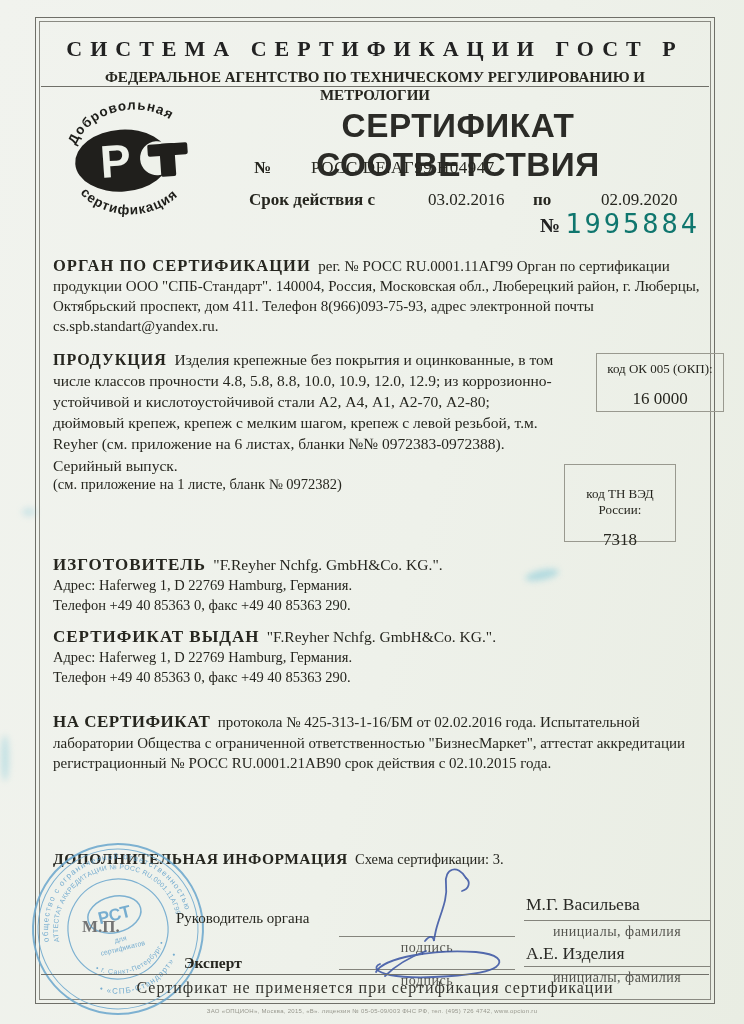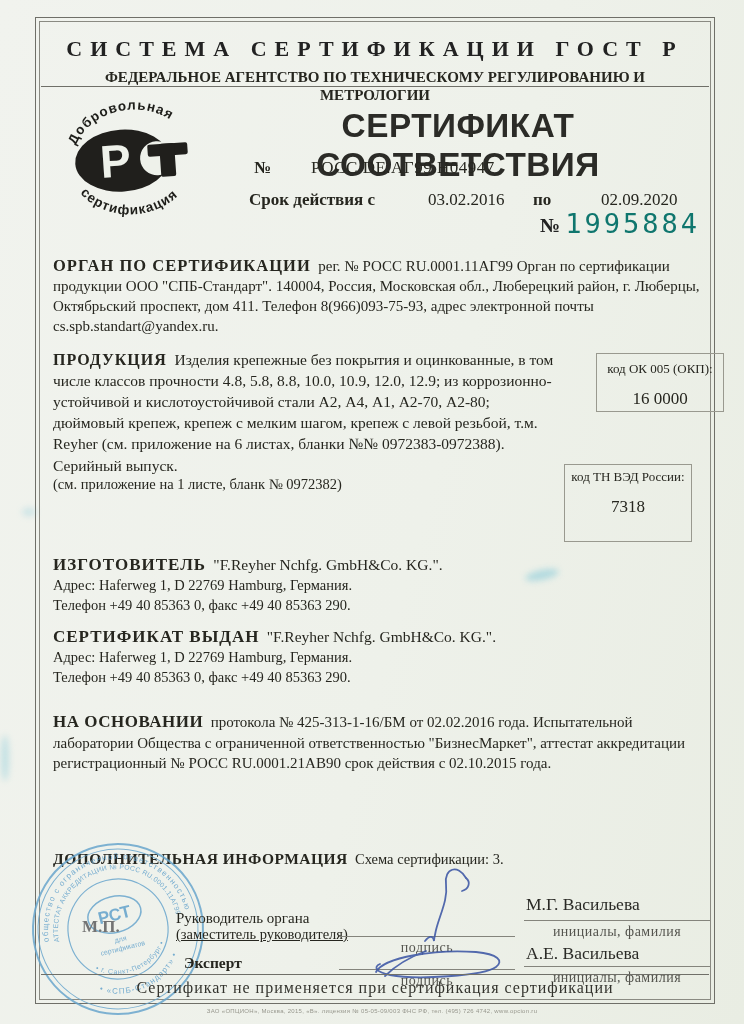--- a/index.html
+++ b/index.html
@@ -23,21 +23,21 @@
   .blank-no{position:absolute;right:14px;top:190px;font-size:20px;font-weight:bold;color:#222;}
   .blank-no .digits{font-family:"DejaVu Sans Mono",monospace;font-weight:400;font-size:27px;letter-spacing:3px;color:#0f766e;vertical-align:-1px;}
   .para{position:absolute;line-height:1.33;}
   .para b.sec{letter-spacing:1px;}
   .organ{left:17px;top:222px;width:650px;font-size:15px;}
   .organ b.sec{font-size:16.5px;}
   .product{left:17px;top:315px;width:510px;font-size:15.5px;line-height:1.36;}
   .product b.sec{font-size:16px;}
   .codebox{position:absolute;border:1px solid #99998f;text-align:center;box-sizing:border-box;}
   .okp-box{left:528px;top:335px;width:128px;height:59px;padding-top:7px;margin-left:32px;}
-  .tnved-box{left:528px;top:446px;width:128px;height:78px;padding-top:4px;}
+  .tnved-box{left:528px;top:446px;width:112px;height:78px;padding-top:21px;}
   .codebox .cb-label{font-size:13px;}
   .codebox .cb-value{font-size:17px;margin-top:12px;}
   .conforms{left:17px;top:423px;width:525px;font-size:14.5px;}
   .conforms b.sec{font-size:15.5px;letter-spacing:0.5px;}
   .blockline{line-height:1.32;}
   .mfr{left:17px;top:536px;width:630px;font-size:14.5px;}
   .mfr b.sec{font-size:17px;}
   .mfr .nm{font-size:15.5px;}
   .issued{left:17px;top:608px;width:630px;font-size:14.5px;}
   .issued b.sec{font-size:17px;}
@@ -136,21 +136,21 @@
     <div class="blockline">Адрес: Haferweg 1, D 22769 Hamburg, Германия.</div>
     <div class="blockline">Телефон +49 40 85363 0, факс +49 40 85363 290.</div>
   </div>
 
   <div class="para issued">
     <div class="blockline"><b class="sec">СЕРТИФИКАТ ВЫДАН</b>&nbsp;&nbsp;<span class="nm">"F.Reyher Nchfg. GmbH&amp;Co. KG.".</span></div>
     <div class="blockline">Адрес: Haferweg 1, D 22769 Hamburg, Германия.</div>
     <div class="blockline">Телефон +49 40 85363 0, факс +49 40 85363 290.</div>
   </div>
 
-  <p class="para basis"><b class="sec">НА ОСНОВАНИИ</b>&nbsp;&nbsp;<span>протокола № 425-313-1-16/БМ от 02.02.2016 года. Испытательной лаборатории Общества с ограниченной ответственностью "БизнесМаркет", аттестат аккредитации регистрационный № РОСС RU.0001.21АВ90 срок действия с 02.10.2015 года.</span></p>
+  <p class="para basis"><b class="sec">НА СЕРТИФИКАТ</b>&nbsp;&nbsp;<span>протокола № 425-313-1-16/БМ от 02.02.2016 года. Испытательной лаборатории Общества с ограниченной ответственностью "БизнесМаркет", аттестат аккредитации регистрационный № РОСС RU.0001.21АВ90 срок действия с 02.10.2015 года.</span></p>
 
   <p class="para additional"><b class="sec">ДОПОЛНИТЕЛЬНАЯ ИНФОРМАЦИЯ</b>&nbsp;&nbsp;<span>Схема сертификации: 3.</span></p>
 
   <svg class="stamp-svg" width="184" height="182" viewBox="0 0 184 182">
     <g transform="rotate(-14 92 91)" stroke="#6aa6cd" fill="none" opacity="0.85">
       <circle cx="92" cy="91" r="85" stroke-width="2"></circle>
       <circle cx="92" cy="91" r="80" stroke-width="1"></circle>
       <circle cx="92" cy="91" r="50" stroke-width="1.2"></circle>
       <ellipse cx="92" cy="76" rx="27" ry="18" stroke-width="1.5"></ellipse>
     </g>
@@ -168,36 +168,35 @@
       <text x="92" y="82" font-size="17" font-weight="bold" text-anchor="middle">РСТ</text>
       <text x="92" y="104" font-size="7" text-anchor="middle">для</text>
       <text x="92" y="113" font-size="7" text-anchor="middle">сертификатов</text>
     </g>
   </svg>
 
   <div class="mp-label">М.П.</div>
 
   <div class="role-head">
     <div>Руководитель органа</div>
-    <div class="l2">(заместитель руководителя)</div>
   </div>
 
   <div class="sigline" style="left:303px;top:918px;width:176px;"></div>
   <div class="caption" style="left:303px;top:922px;width:176px;">подпись</div>
 
   <div class="person" style="left:490px;top:876px;">М.Г. Васильева</div>
   <div class="sigline" style="left:488px;top:902px;width:186px;"></div>
   <div class="caption" style="left:488px;top:906px;width:186px;">инициалы, фамилия</div>
 
   <div class="role-expert">Эксперт</div>
 
   <div class="sigline" style="left:303px;top:951px;width:176px;"></div>
   <div class="caption" style="left:303px;top:955px;width:176px;">подпись</div>
 
-  <div class="person" style="left:490px;top:925px;">А.Е. Васильева</div>
+  <div class="person" style="left:490px;top:925px;">А.Е. Изделия</div>
   <div class="sigline" style="left:488px;top:948px;width:186px;"></div>
   <div class="caption" style="left:488px;top:952px;width:186px;">инициалы, фамилия</div>
 
   <svg class="sig-svg" width="240" height="140" viewBox="0 0 240 140">
     <g stroke="#3d57a5" stroke-width="1.8" fill="none" opacity="0.88" stroke-linecap="round">
       <path d="M 160,24 C 152,10 138,14 140,30 C 142,46 134,60 130,76 C 129,81 128,85 128,87 C 127,81 123,82 119,87"></path>
       <path d="M 160,24 C 165,28 163,35 156,37"></path>
       <path d="M 70,118 C 78,103 130,95 170,98 C 192,100 198,107 190,113 C 178,122 110,126 84,121 C 70,118 67,113 74,110"></path>
       <path d="M 120,97 C 104,103 88,113 79,122"></path>
     </g>

